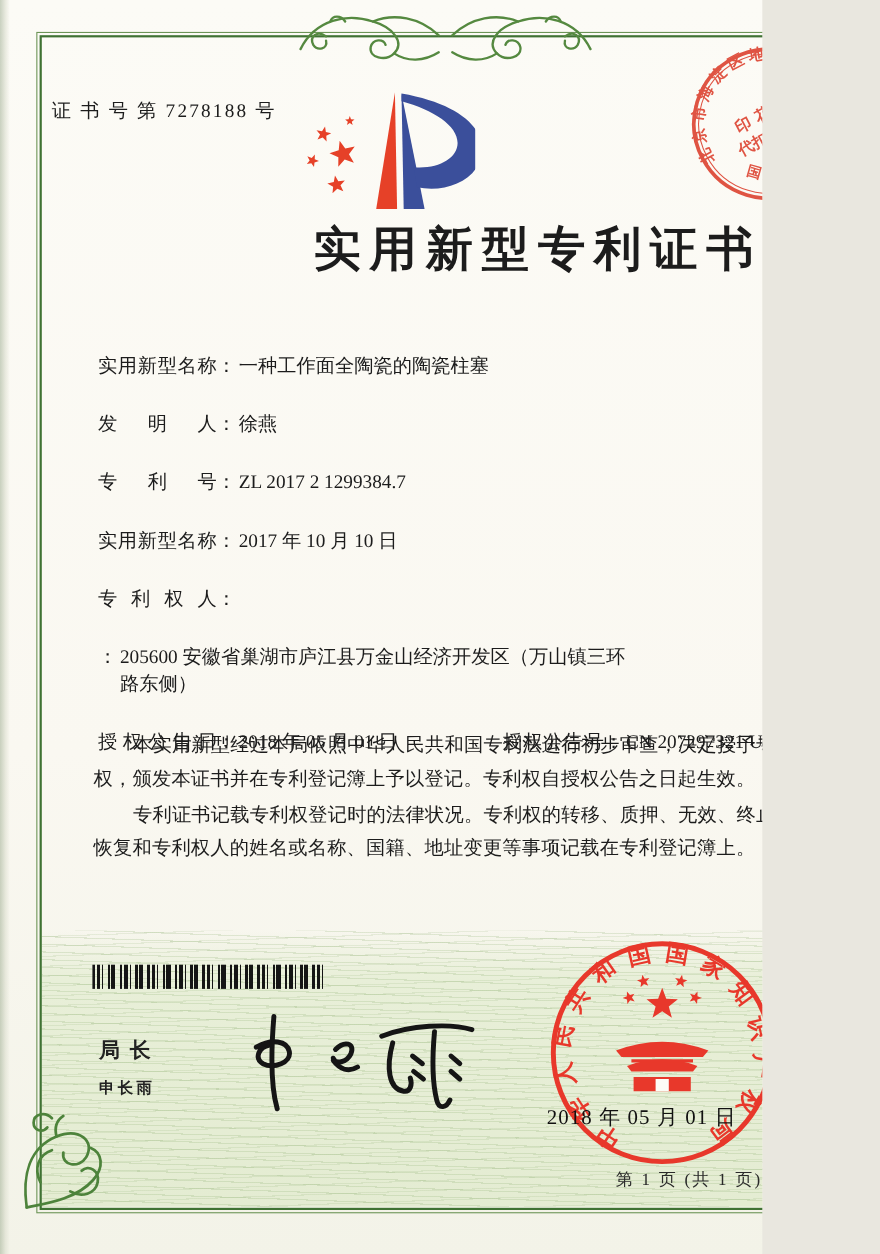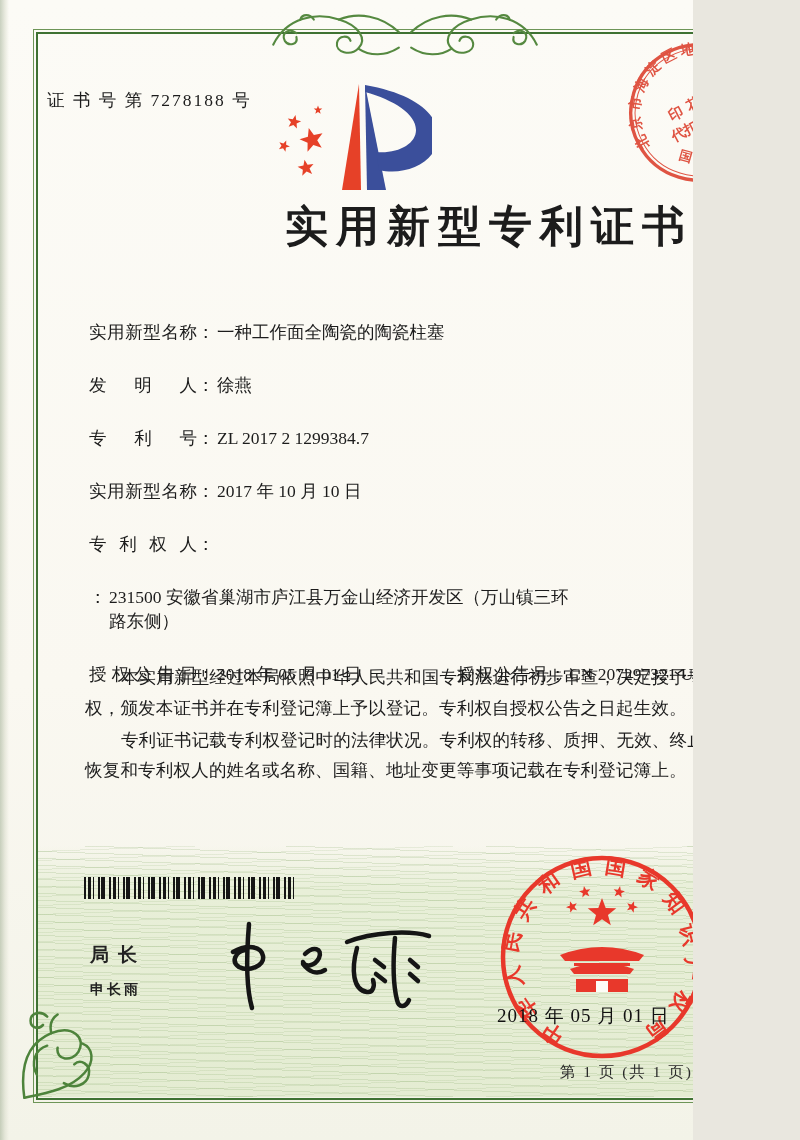--- a/index.html
+++ b/index.html
@@ -159,21 +159,21 @@
       <span class="flabel">实用新型名称</span>
         <span class="fcolon">：</span>
         <span class="fvalue">2017 年 10 月 10 日</span>
     </div>
     <div class="frow">
       <span class="flabel">专利权人</span>
         <span class="fcolon">：</span>
     </div>
     <div class="frow addr">
         <span class="fcolon">：</span>
-        <span class="fvalue">231500 安徽省巢湖市庐江县万金山经济开发区（万山镇三环路东侧）</span>
+        <span class="fvalue">205600 安徽省巢湖市庐江县万金山经济开发区（万山镇三环路东侧）</span>
     </div>
     <div class="frow grant-row">
       <span class="flabel">授权公告日</span>
         <span class="fcolon">：</span>
         <span>2018 年 05 月 01 日</span>
       <span class="grant-right">
         <span class="flabel">授权公告号</span>
           <span class="fcolon">：</span>
           <span>CN 207297321 U</span>
       </span>

